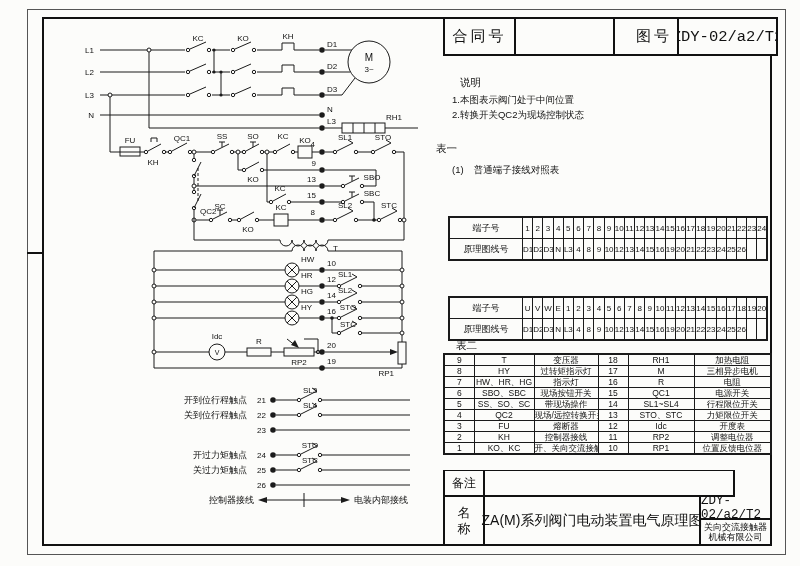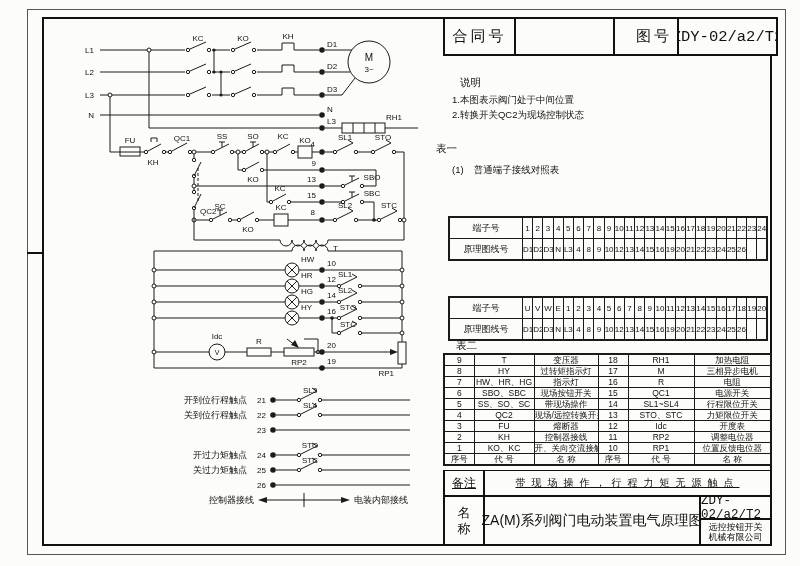--- a/index.html
+++ b/index.html
@@ -689,43 +689,34 @@
           <td>调整电位器</td>
         </tr>
         <tr>
           <td>1</td>
           <td>KO、KC</td>
           <td>开、关向交流接触器</td>
           <td>10</td>
           <td>RP1</td>
           <td>位置反馈电位器</td>
         </tr>
-        <tr>
-          <td>序号</td>
-          <td>代 号</td>
-          <td>名 称</td>
-          <td>序号</td>
-          <td>代 号</td>
-          <td>名 称</td>
-        </tr>
       </tbody>
   </table>
 
-  <div class="abs rblock" style="left:443px;top:470px;width:329px;height:27px;text-decoration:underline;">
+  <div class="abs rblock" style="left:443px;top:470px;width:292px;height:27px;">
     <div class="rlabel">备注</div>
-    <div class="rval">带现场操作，行程力矩无源触点</div>
   </div>
 
   <div class="abs nblock" style="left:443px;top:497px;width:329px;height:49px;">
     <div class="nlabel">
         <div class="vert">名称</div>
       </div>
     <div class="ntitle">ZA(M)系列阀门电动装置电气原理图</div>
     <div class="nright">
       <div class="ndwg serif">ZDY-02/a2/T2</div>
       <div class="ncompany">
-        <div>远控按钮开关</div>
+        <div>关向交流接触器</div>
         <div>机械有限公司</div>
       </div>
     </div>
   </div>
 
 </div>
 
 </body></html>

